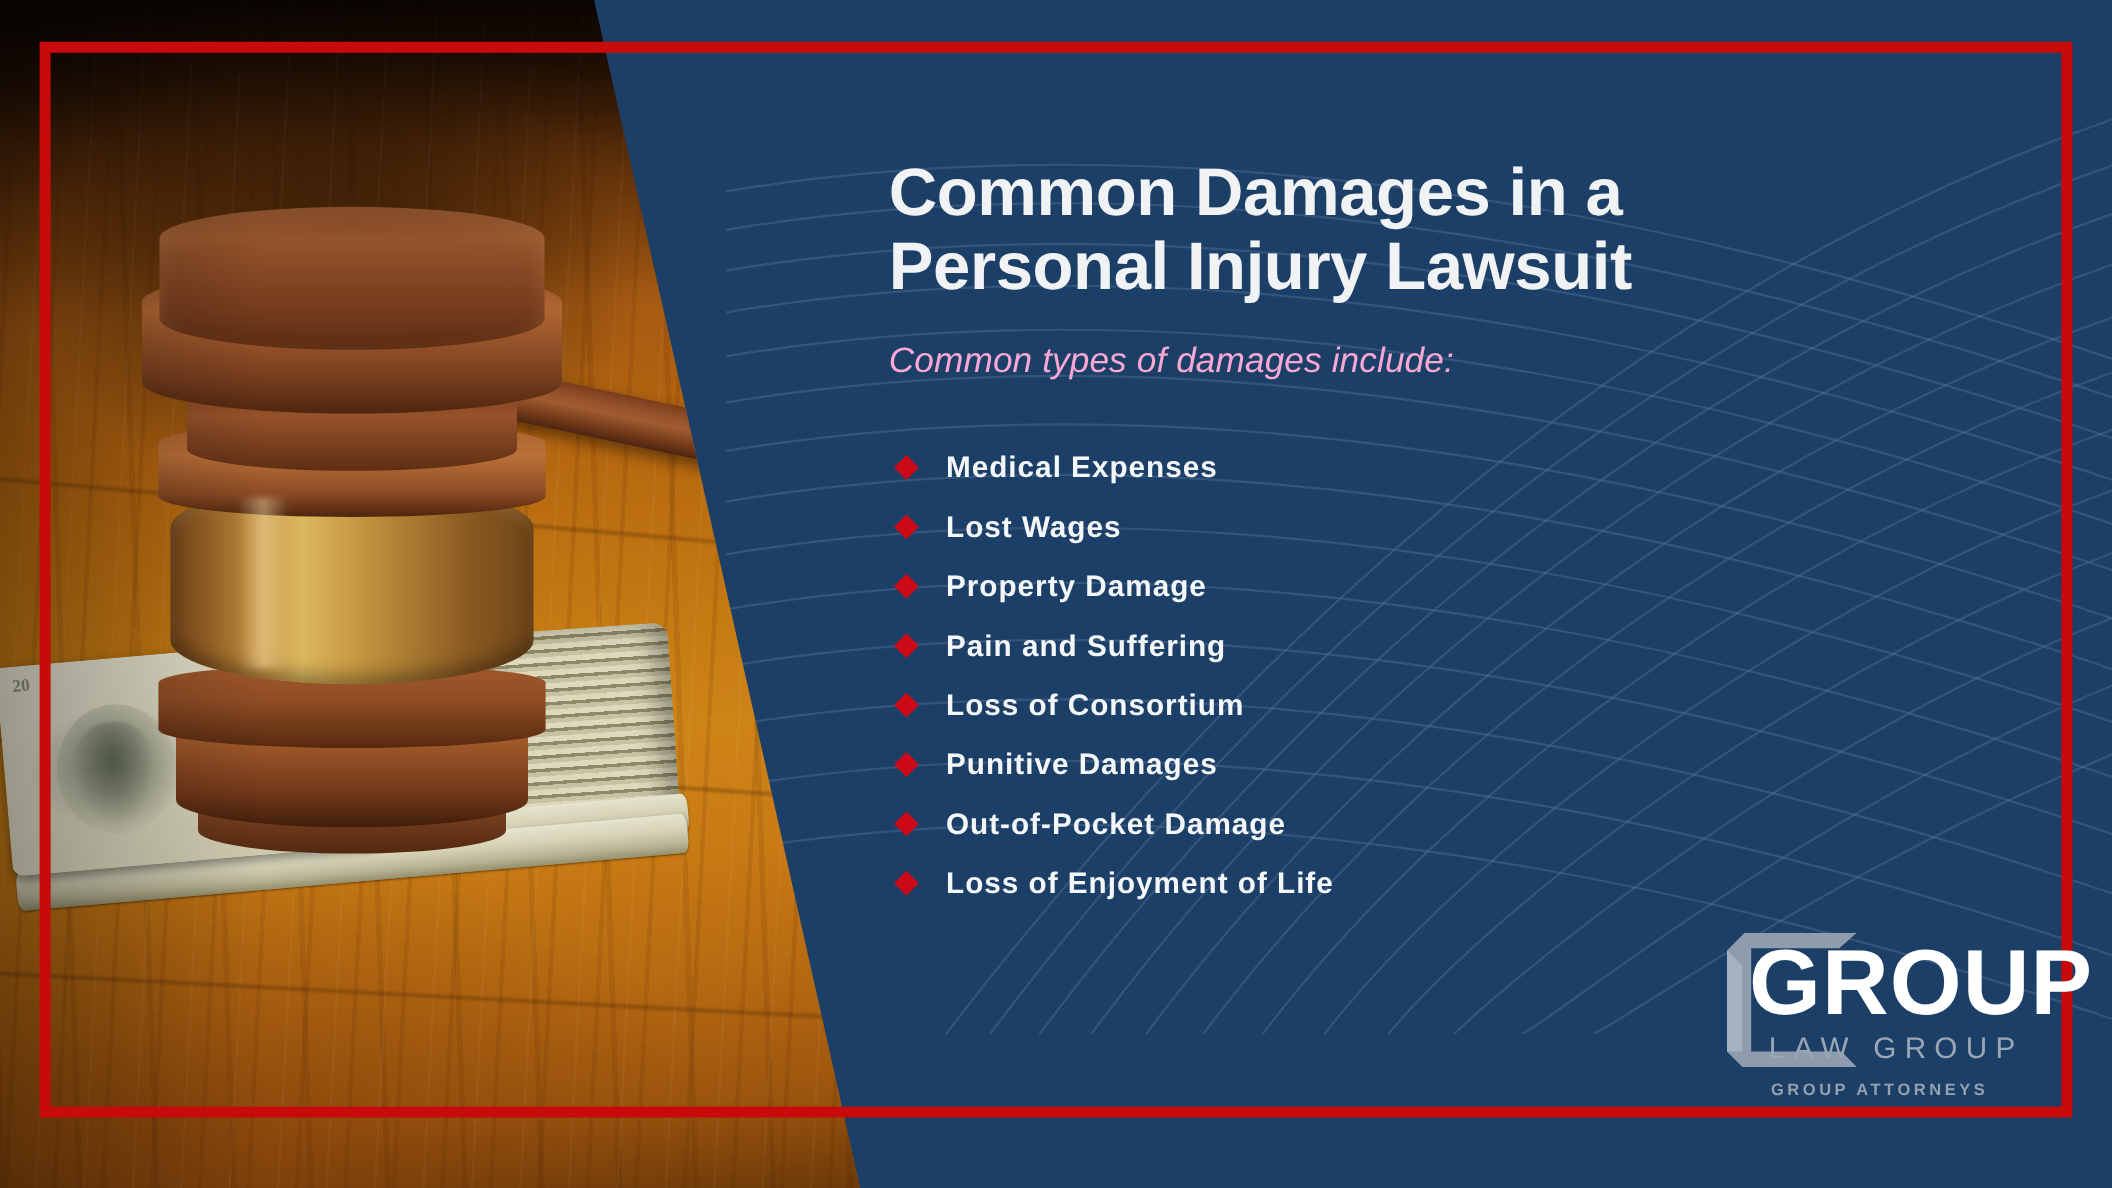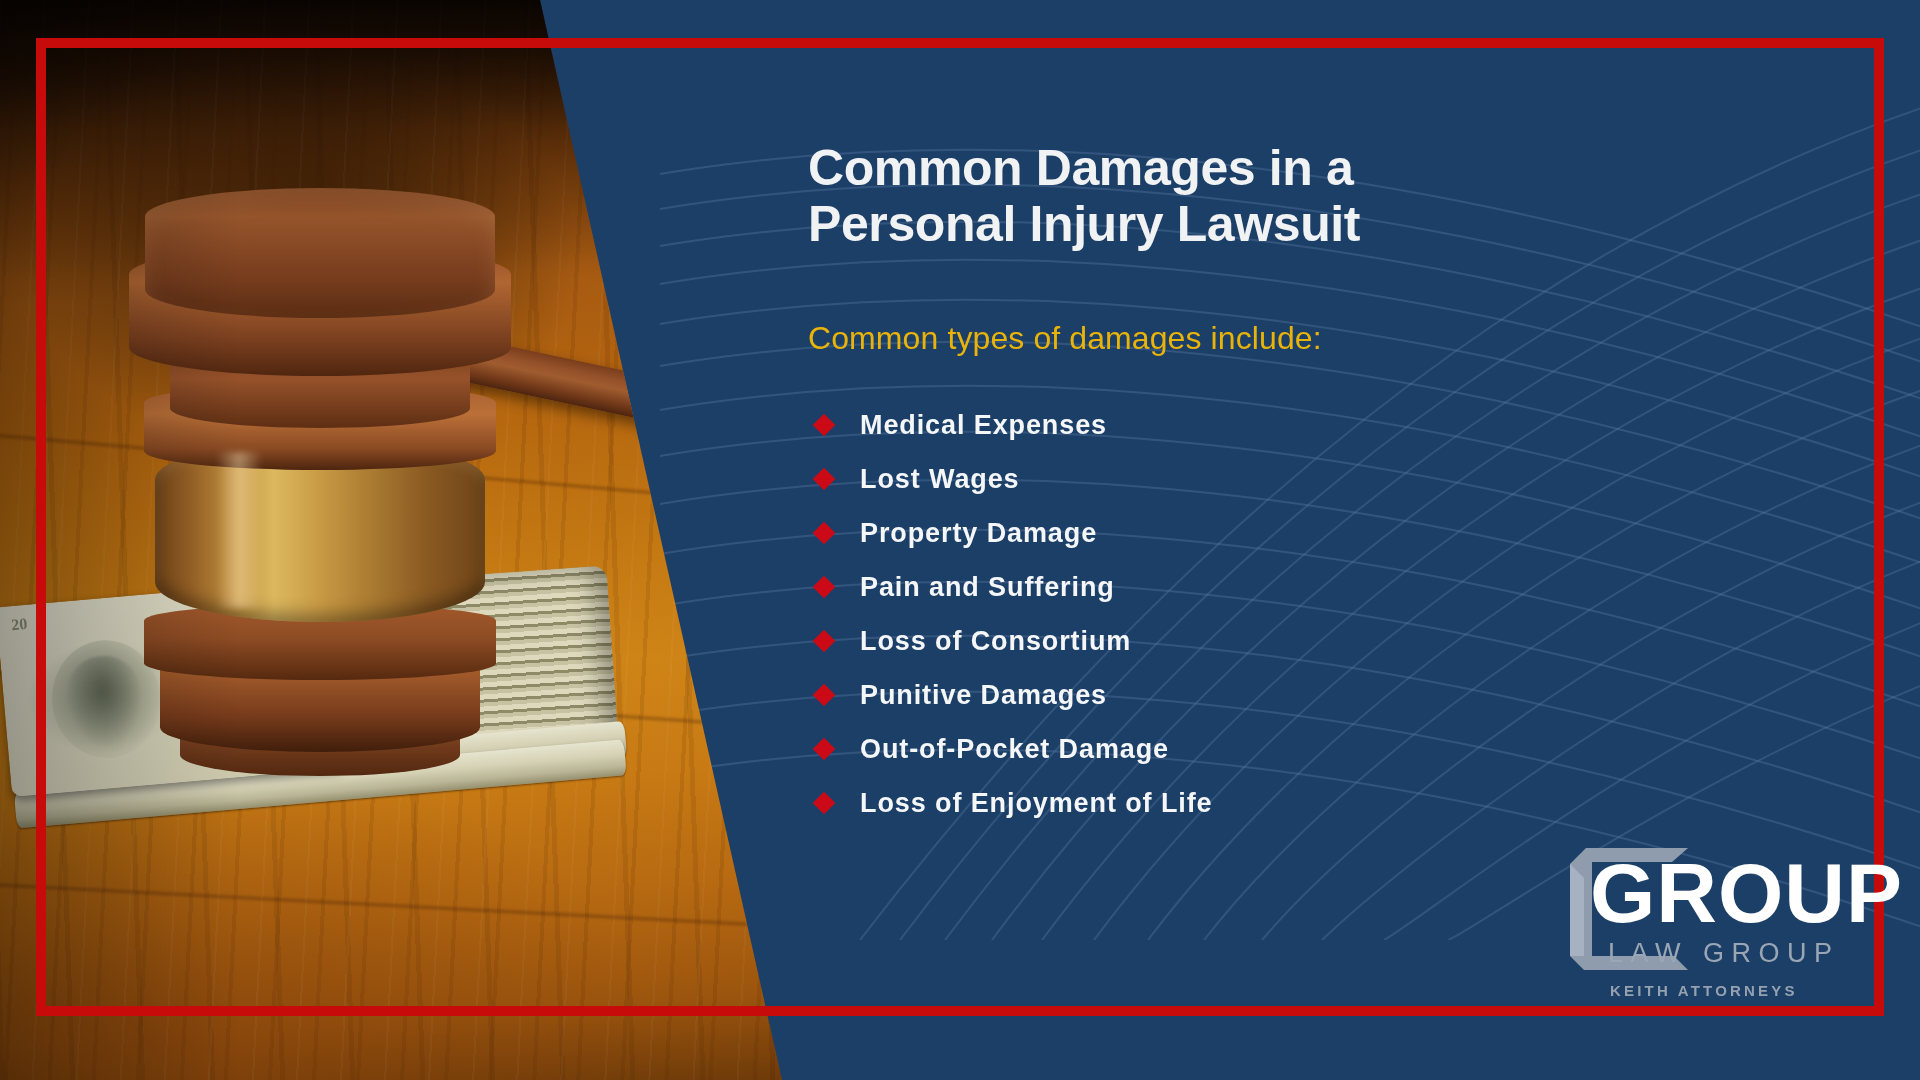--- a/index.html
+++ b/index.html
@@ -219,33 +219,34 @@
   .content {
     position: absolute;
     left: 808px; top: 0;
     width: 1060px; height: 1080px;
   }
   .title {
     position: absolute;
     left: 0; top: 140px;
     width: 820px;
     color: #f1f2f4;
-    font-size: 50px;
+    font-size: 61px;
     line-height: 1.12;
     font-weight: bold;
     letter-spacing: -0.4px;
     white-space: pre-line;
   }
   .subtitle {
     position: absolute;
-    left: 0; top: 320px;
-    color: #eab308;
+    left: 0; top: 309px;
+    color: #f9a8d4;
     font-size: 32px;
     font-weight: normal;
     letter-spacing: 0.1px;
+    font-style: italic;
   }
   .bullet-list {
     position: absolute;
     left: 8px; top: 398px;
     width: 820px;
     list-style: none;
     margin: 0;
     padding: 0;
   }
   .bullet-item {
@@ -427,16 +428,16 @@
     </ul>
   </div>
 
   <div class="logo">
     <svg class="logo-bracket" viewBox="0 0 118 122">
       <path d="M0,16 L16,0 L118,0 L102,14 L22,14 L22,108 L104,108 L118,122 L14,122 L14,122 L0,108 Z" fill="#8e9cae"></path>
       <path d="M0,16 L14,30 L14,108 L0,108 Z" fill="#a6b2c2"></path>
     </svg>
     <div class="logo-keith">GROUP</div>
     <div class="logo-lawgroup">LAW GROUP</div>
-    <div class="logo-injury">KEITH ATTORNEYS</div>
+    <div class="logo-injury">GROUP ATTORNEYS</div>
   </div>
 
 </div>
 
 </body></html>

